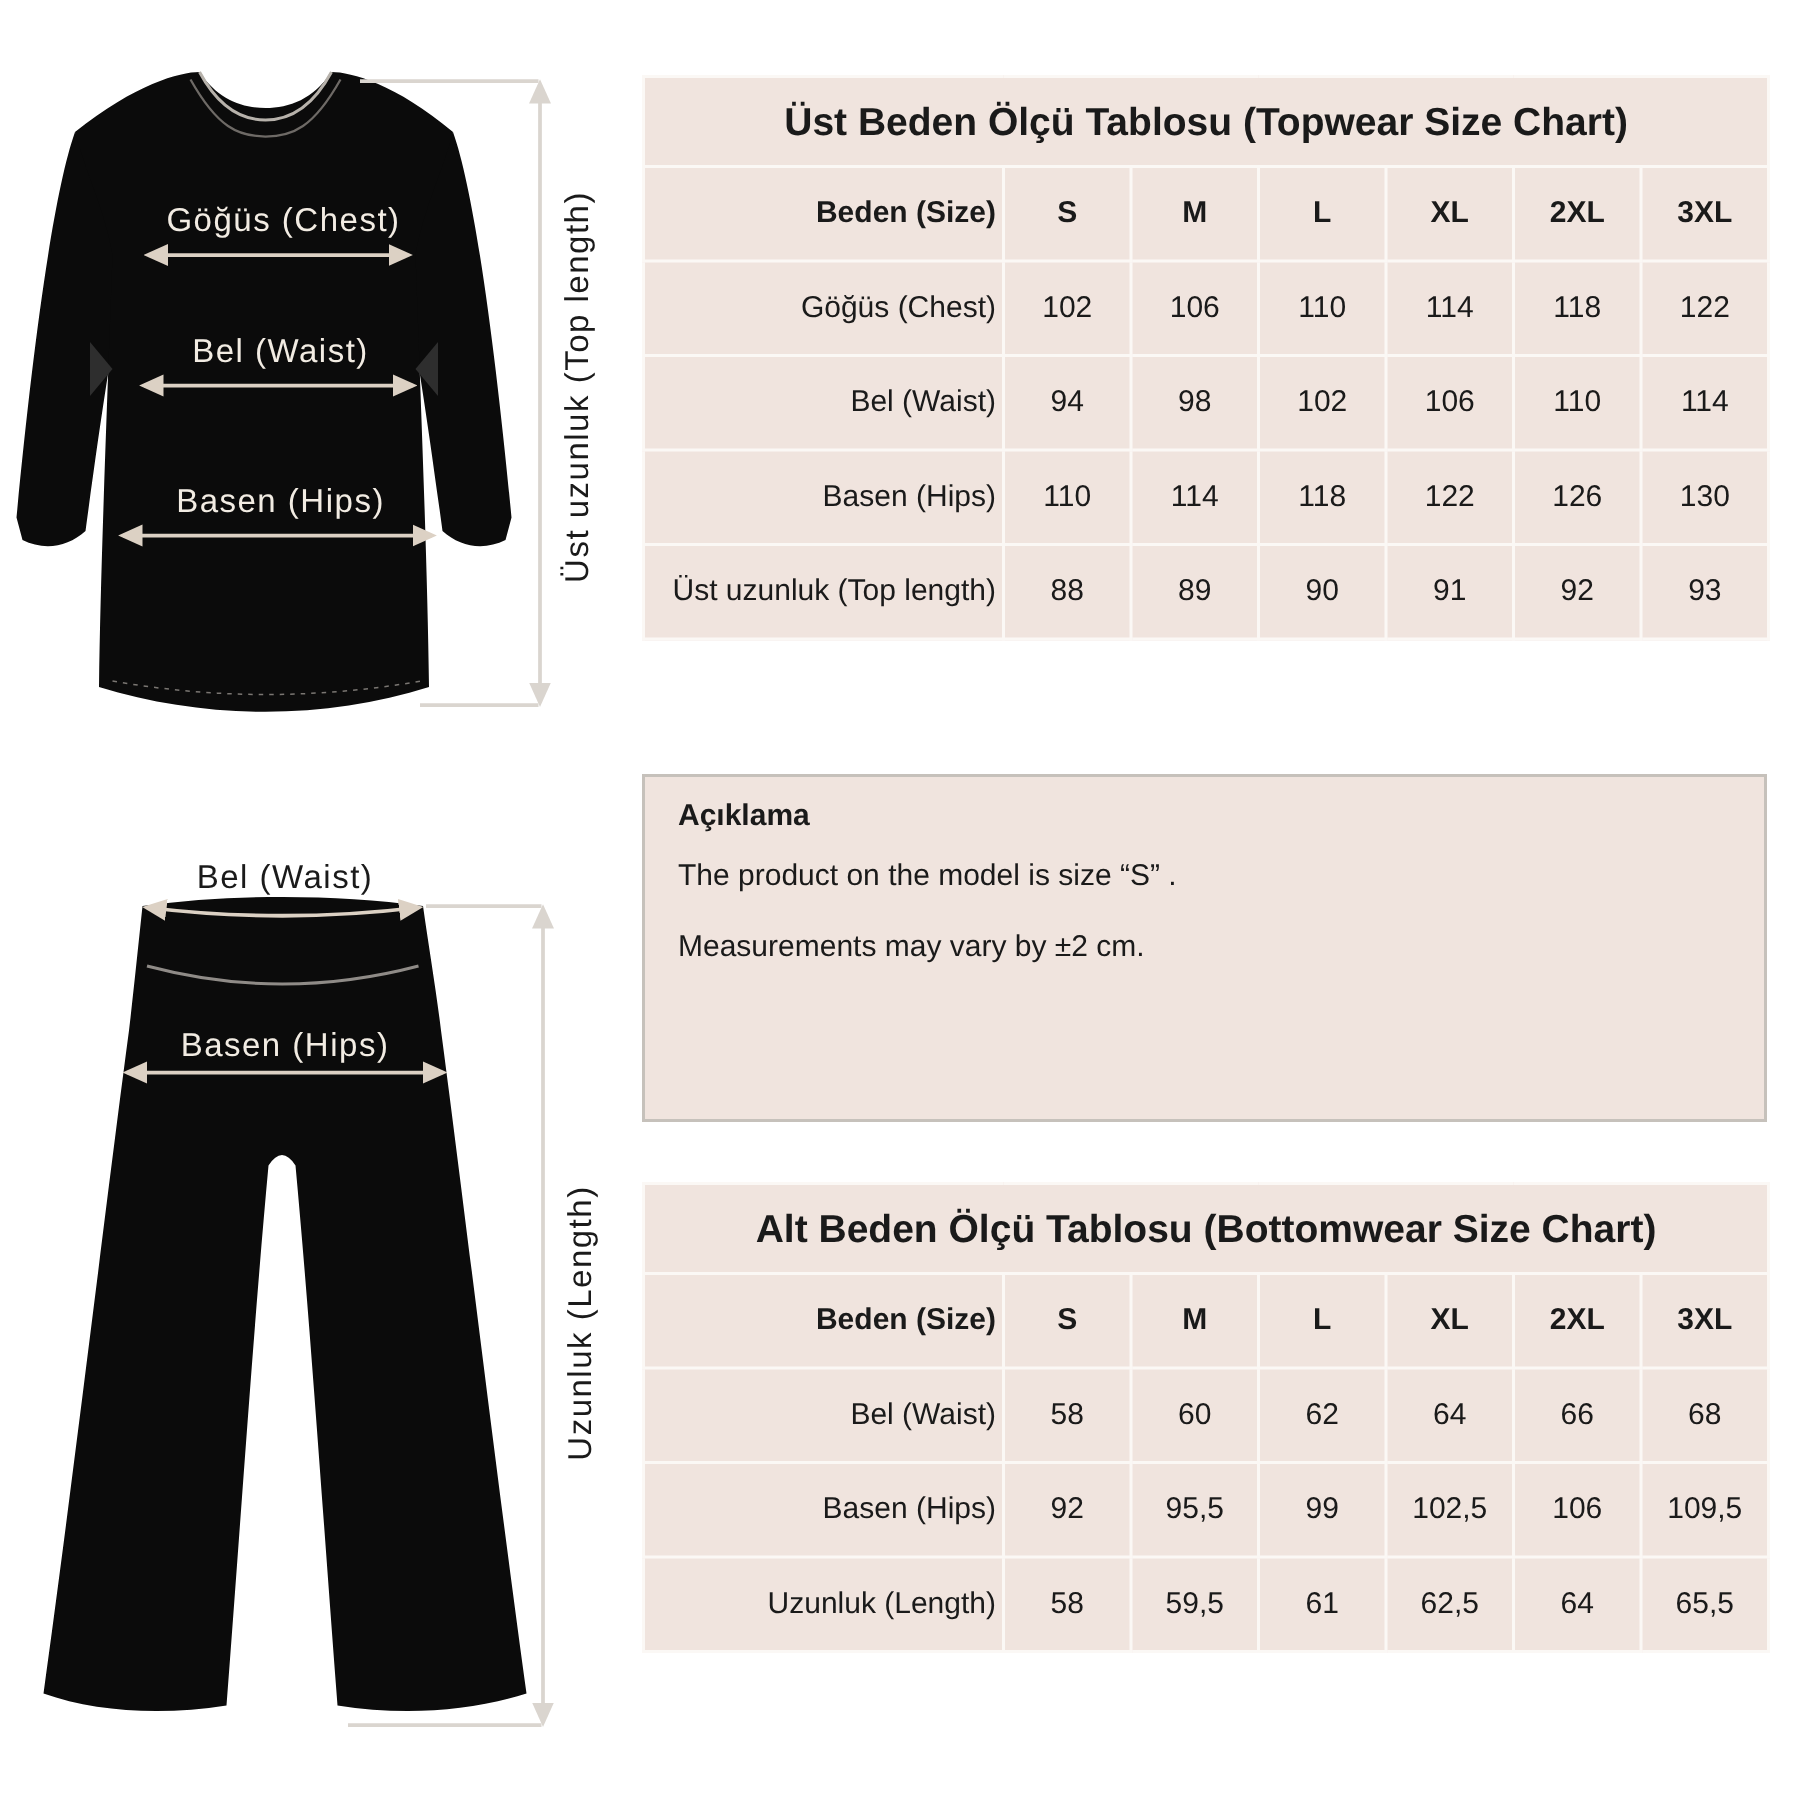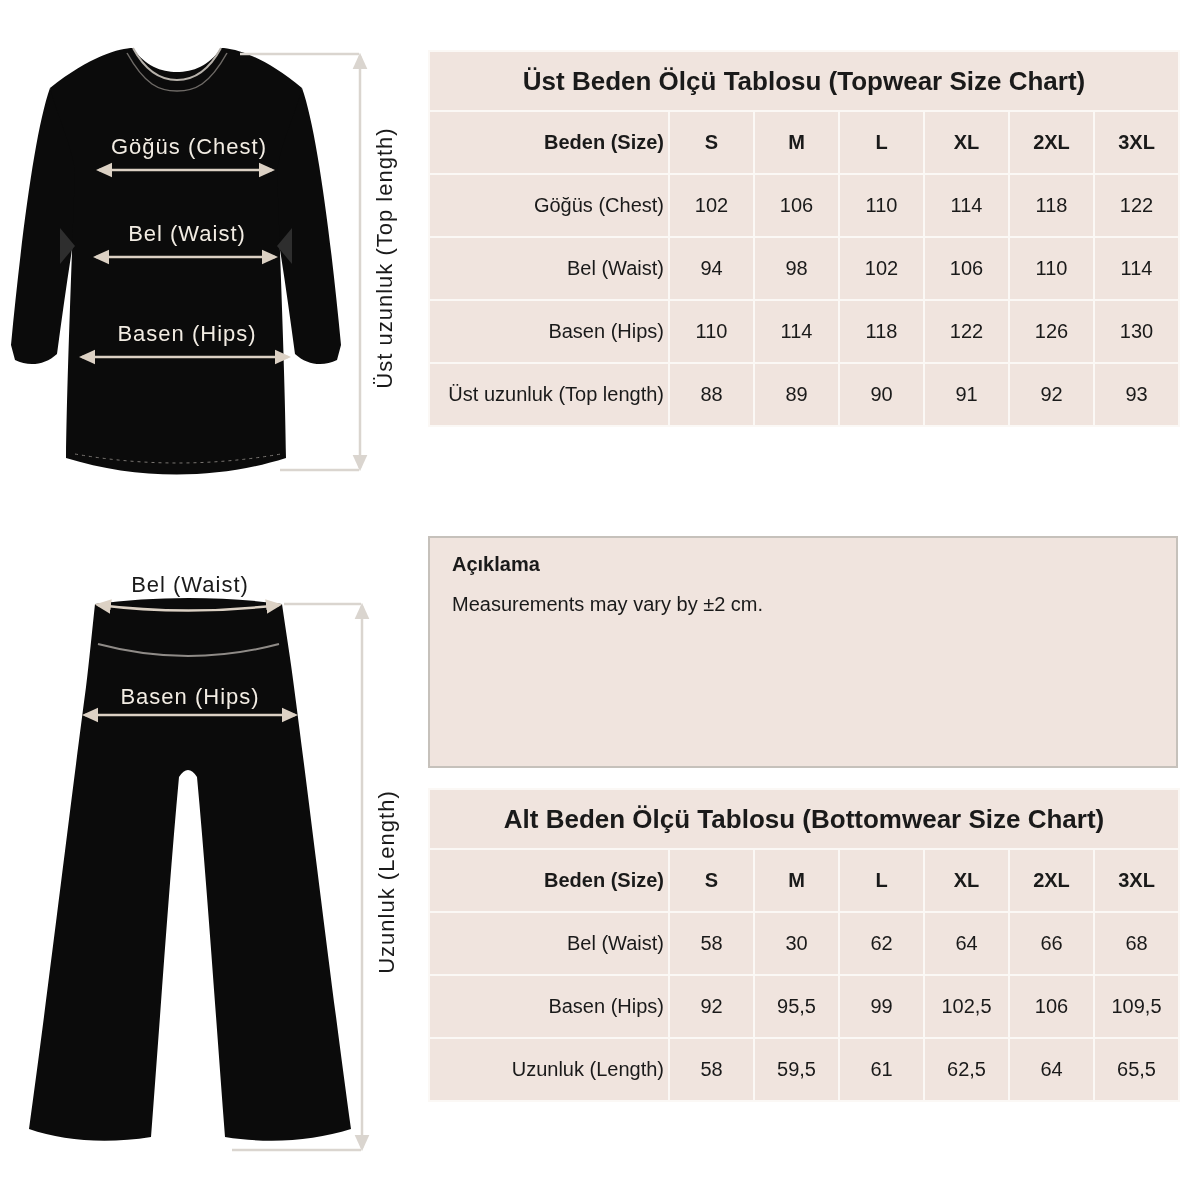--- a/index.html
+++ b/index.html
@@ -19,21 +19,21 @@
     padding:0 4px;overflow:hidden;white-space:nowrap;
   }
   table.size-table td.lbl{text-align:right;padding-left:14px;}
   table.size-table tr.title-row td{font-weight:bold;font-size:26px;height:58px;}
   table.size-table tr.head-row td{font-weight:bold;height:61px;}
   table.size-table tr.data-row td{height:61px;}
   #topwear-table{top:50px;}
   #bottomwear-table{top:788px;}
   
   .note-box{
-    position:absolute;left:428px;top:536px;width:750px;height:232px;
+    position:absolute;left:428px;top:516px;width:750px;height:232px;
     box-sizing:border-box;background:#f0e4de;border:2px solid #c6c1bb;
     padding:15px 22px 0 22px;font-size:20px;color:#1a1a1a;
   }
   .note-title{font-weight:bold;margin-bottom:17px;}
   .note-line{margin-bottom:24px;line-height:23px;}
   
   .garment-svg{position:absolute;}
   #top-garment{left:5px;top:40px;}
   #bottom-garment{left:10px;top:552px;}
   svg text{font-family:"Liberation Sans","DejaVu Sans",sans-serif;}
@@ -159,20 +159,21 @@
         <td>90</td>
         <td>91</td>
         <td>92</td>
         <td>93</td>
       </tr>
     </tbody>
   </table>
 
   <div class="note-box">
     <div class="note-title">Açıklama</div>
+    <div class="note-line">The product on the model is size “S” .</div>
     <div class="note-line">Measurements may vary by ±2 cm.</div>
   </div>
 
   <table id="bottomwear-table" class="size-table">
     <colgroup>
         <col style="width:240px">
         <col span="6" style="width:85px">
       </colgroup>
     <tbody>
       <tr class="title-row">
@@ -183,21 +184,21 @@
         <td>S</td>
         <td>M</td>
         <td>L</td>
         <td>XL</td>
         <td>2XL</td>
         <td>3XL</td>
       </tr>
       <tr class="data-row">
         <td class="lbl">Bel (Waist)</td>
         <td>58</td>
-        <td>30</td>
+        <td>60</td>
         <td>62</td>
         <td>64</td>
         <td>66</td>
         <td>68</td>
       </tr>
       <tr class="data-row">
         <td class="lbl">Basen (Hips)</td>
         <td>92</td>
         <td>95,5</td>
         <td>99</td>

